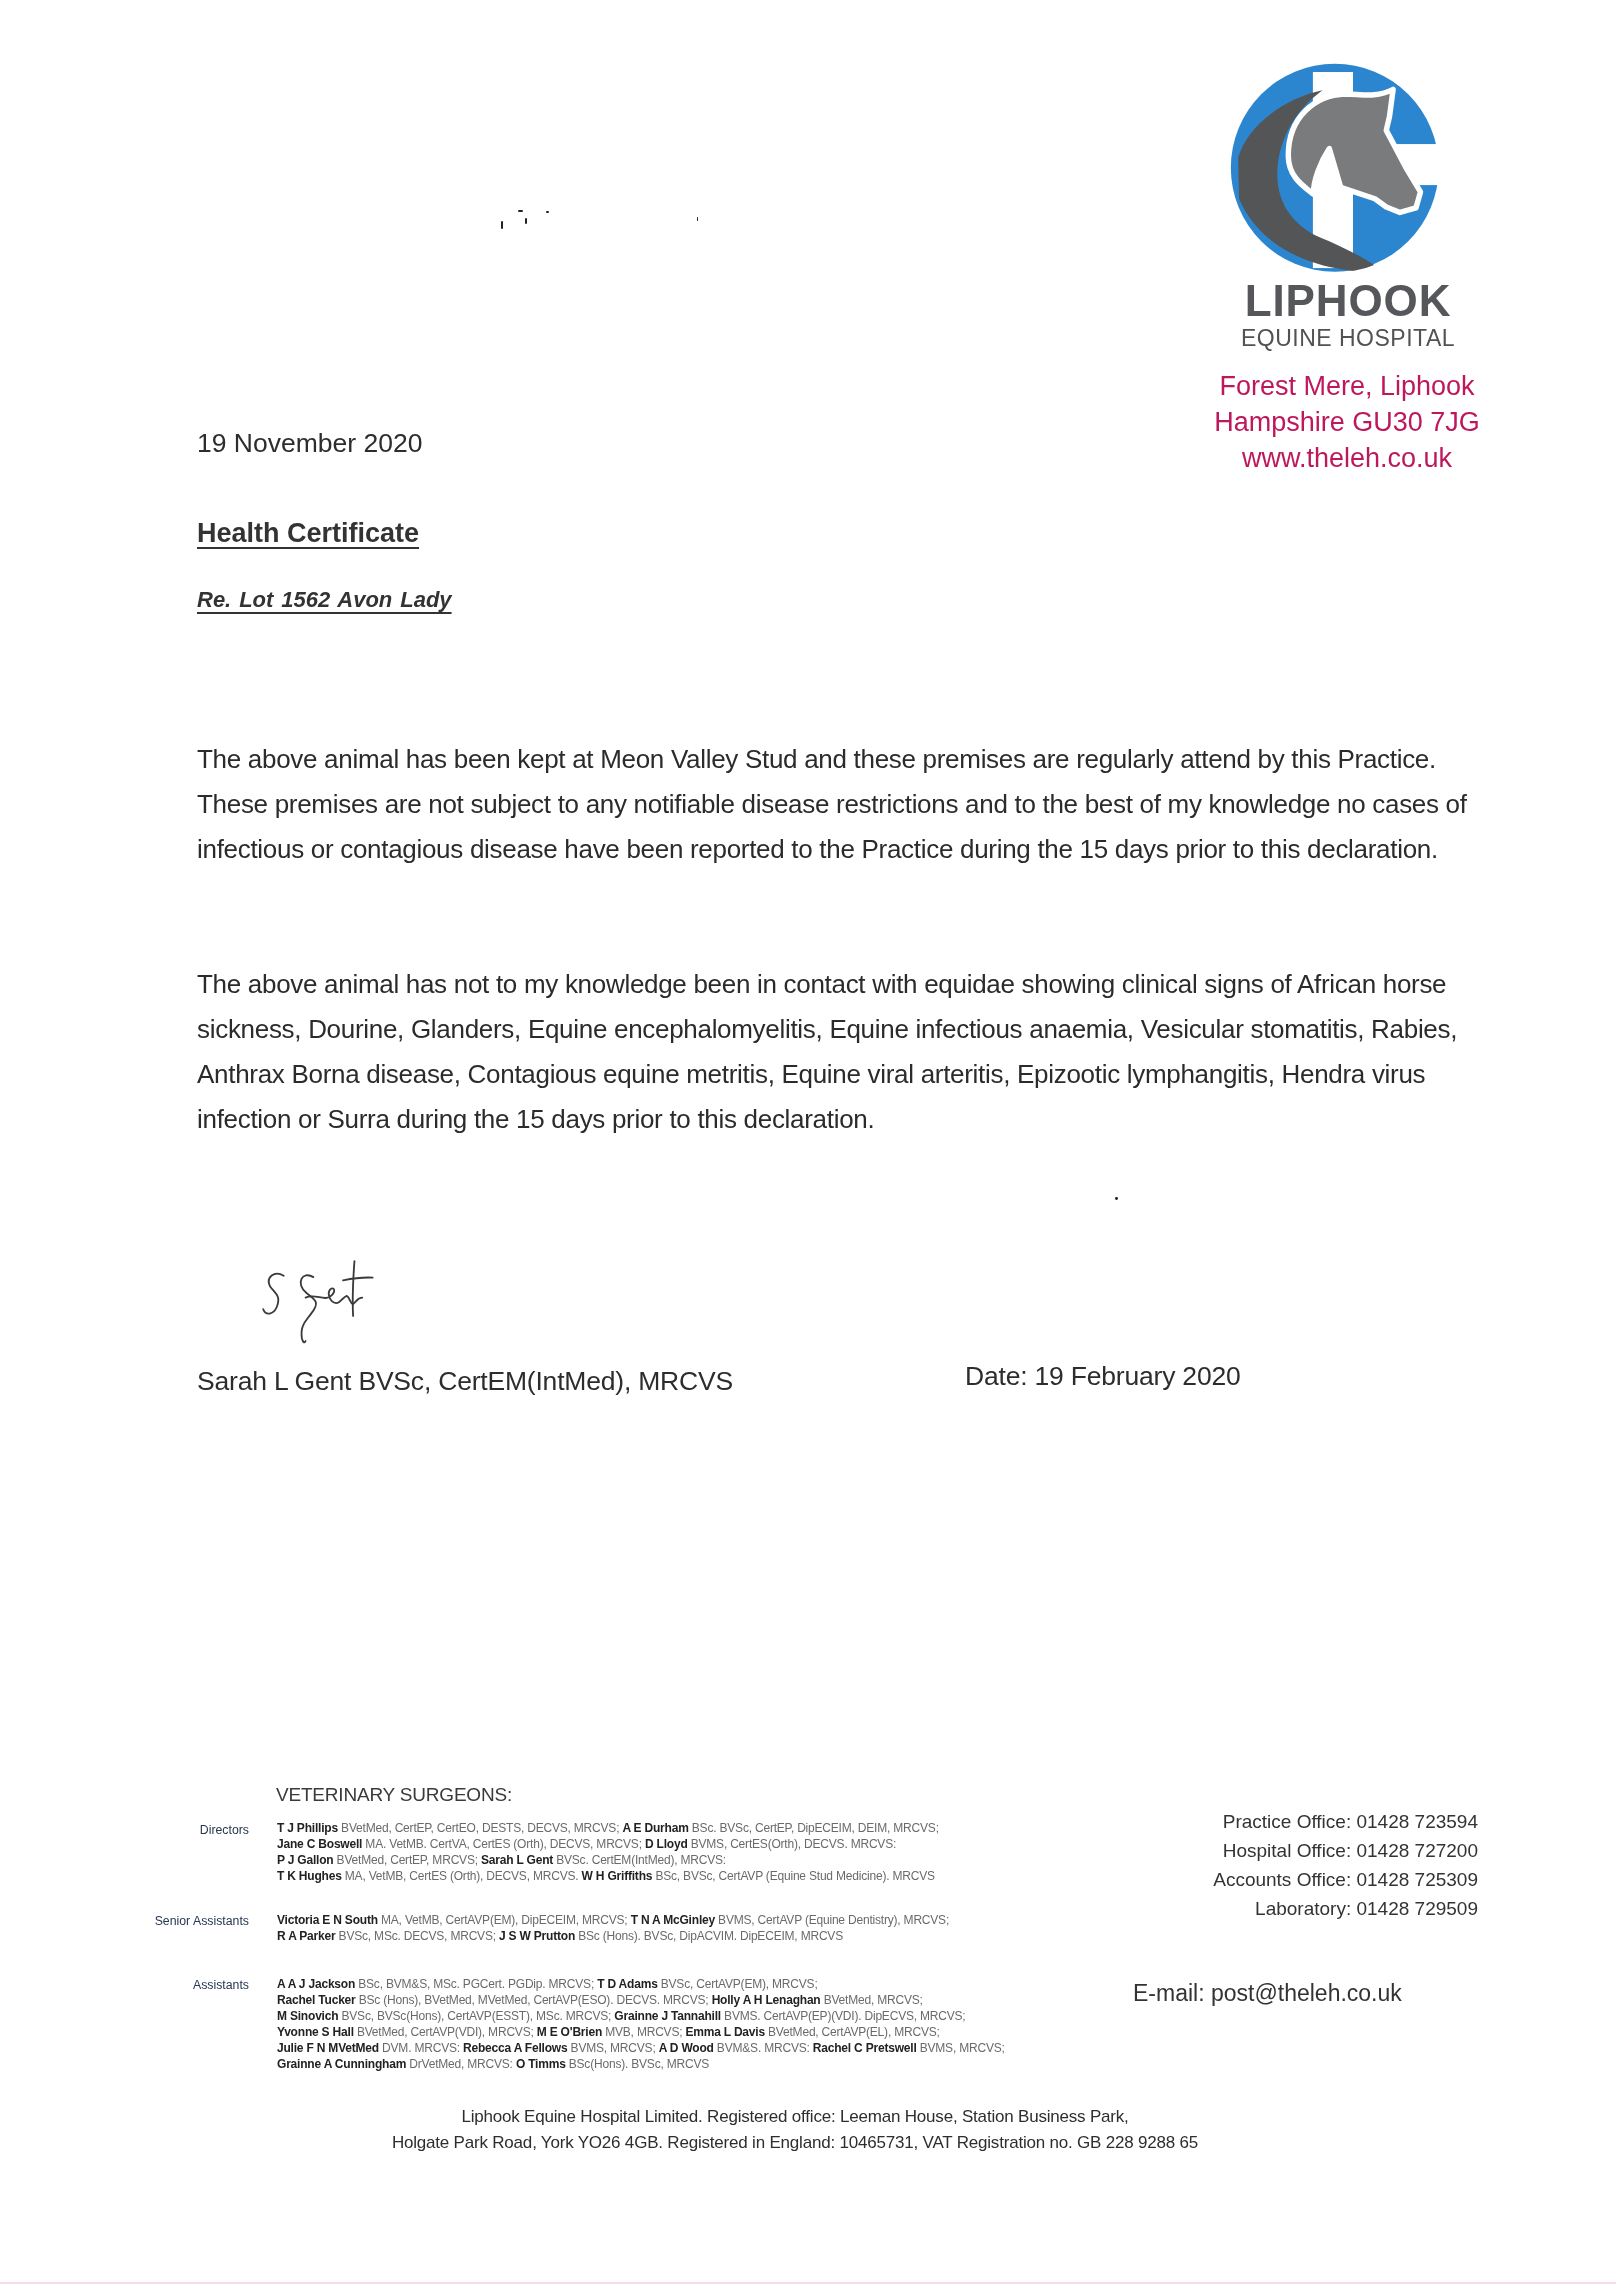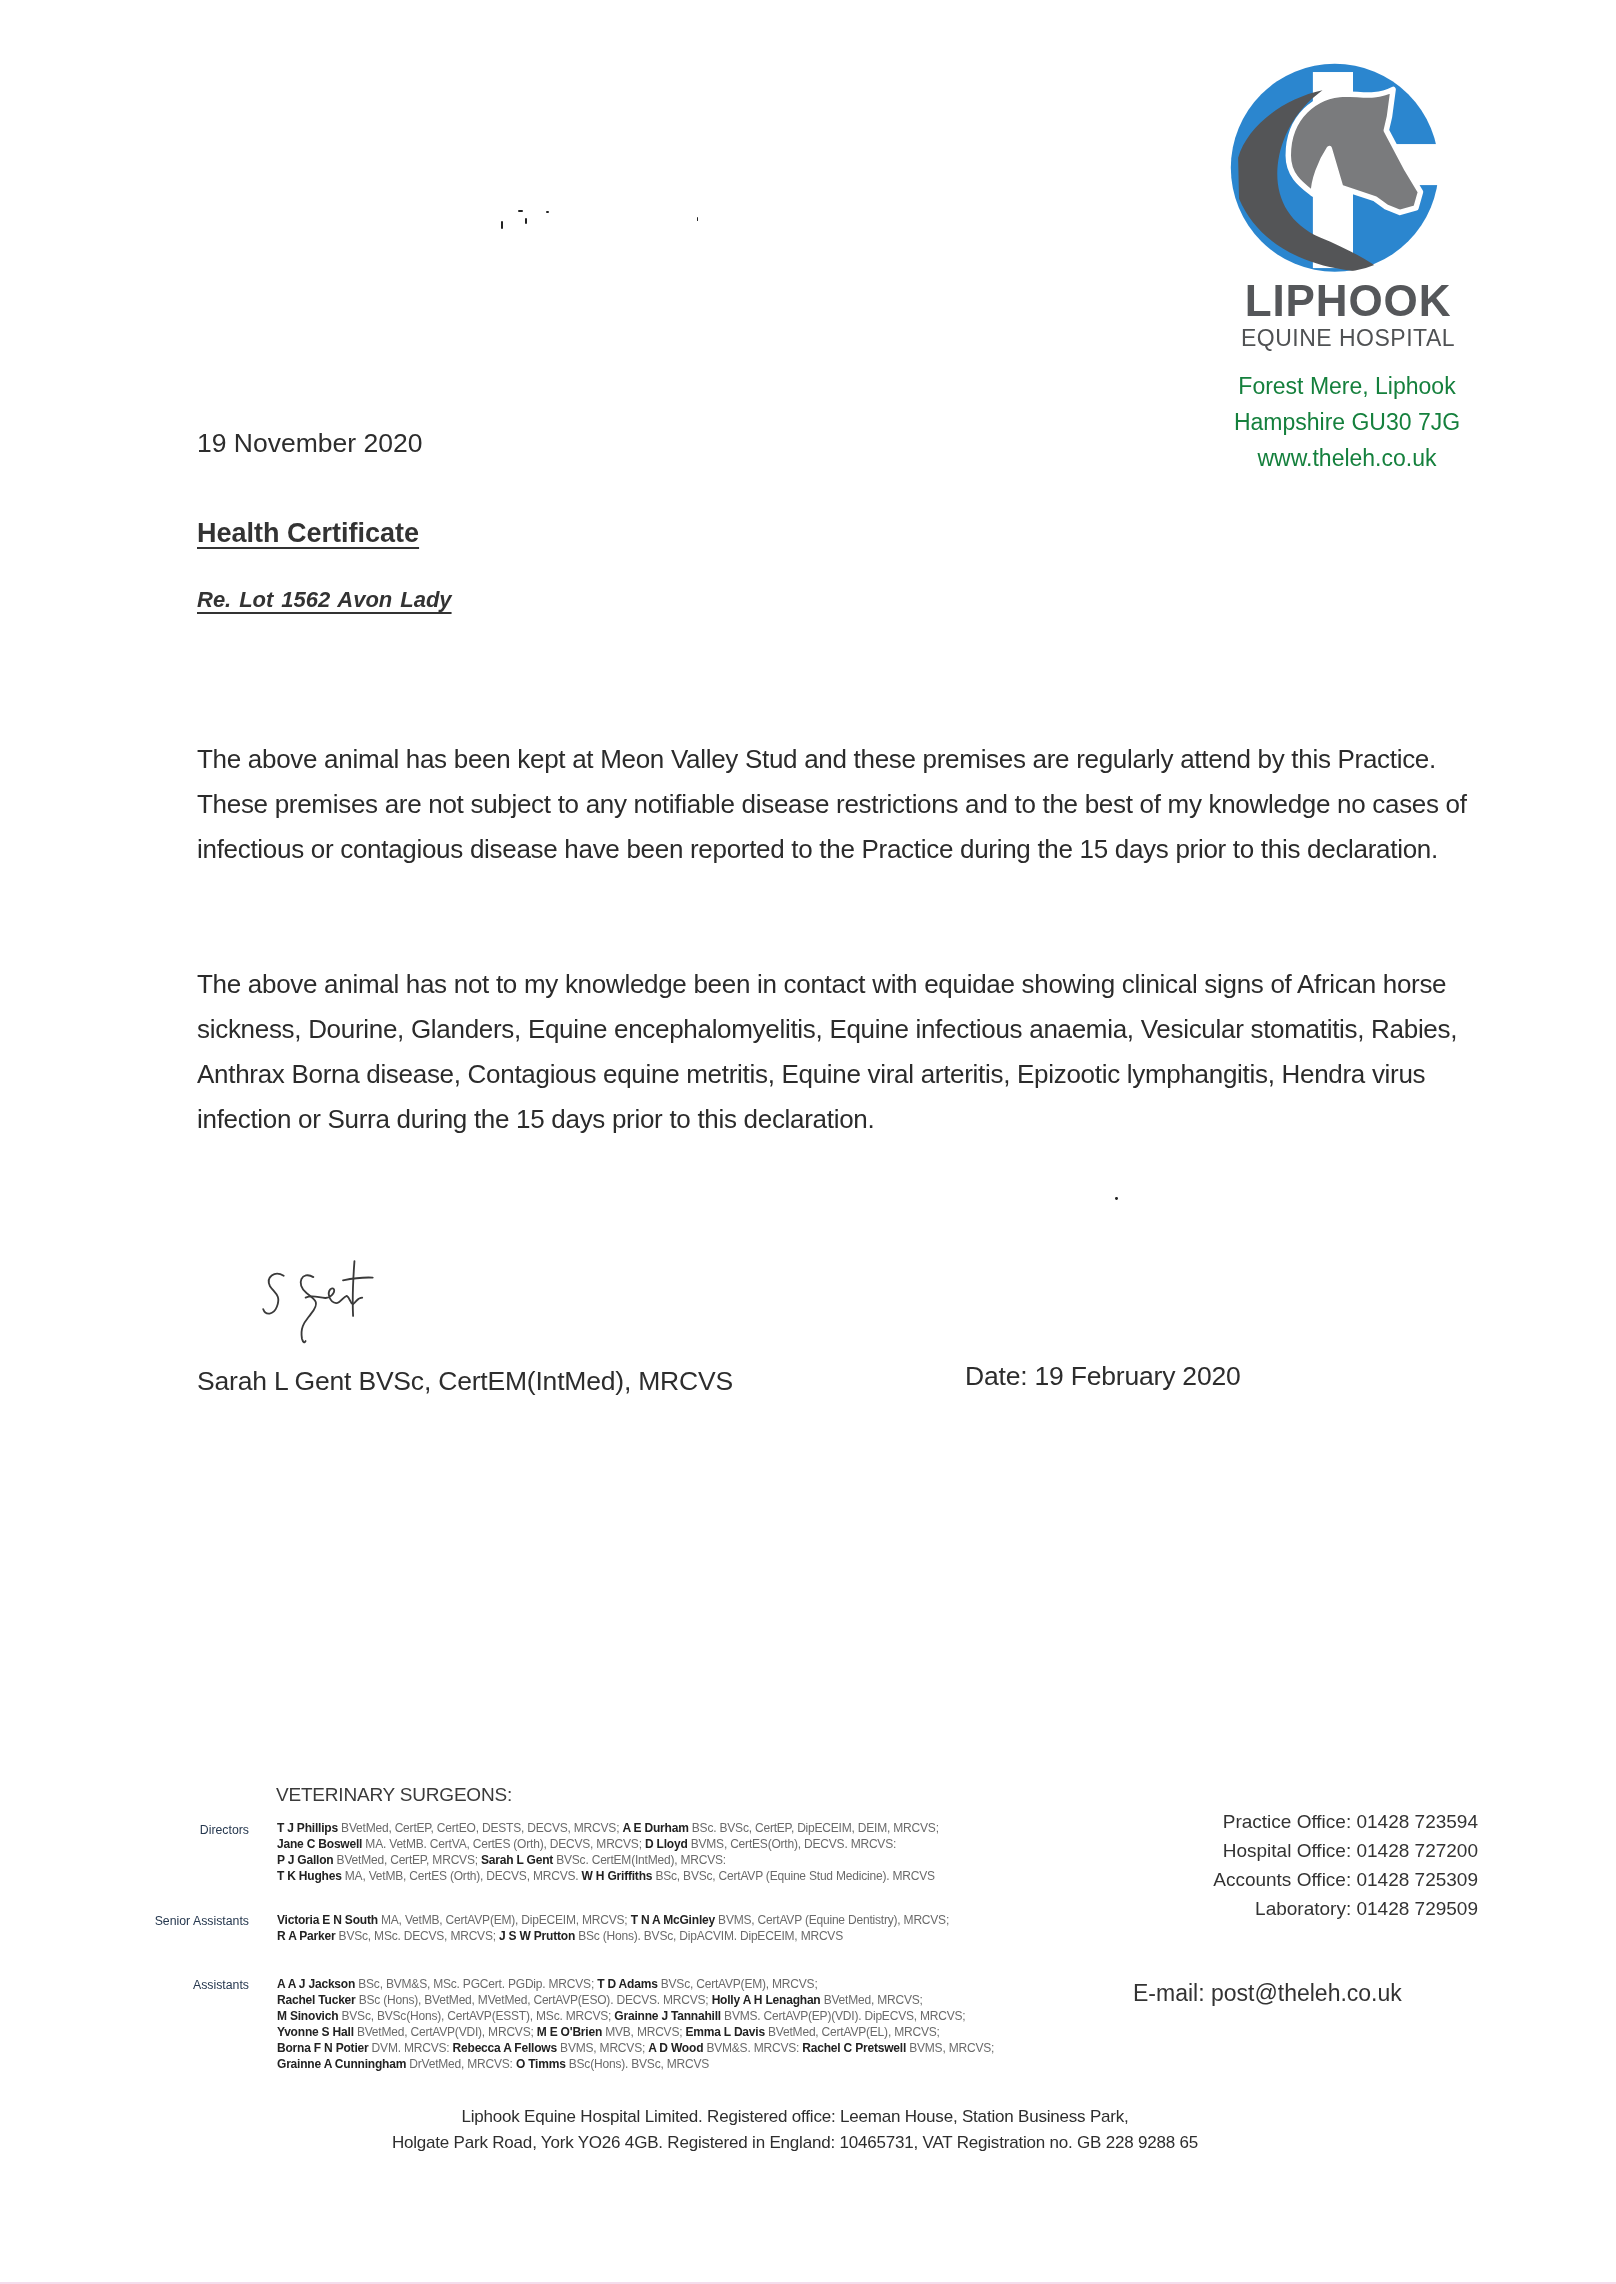--- a/index.html
+++ b/index.html
@@ -15,21 +15,21 @@
     #brand-name {
       left: 1188px; top: 279px; width: 320px; text-align: center;
       font-size: 44px; font-weight: bold; letter-spacing: 0.9px; color: #55575a;
       line-height: 1;
     }
     #brand-sub {
       left: 1188px; top: 327px; width: 320px; text-align: center;
       font-size: 23px; letter-spacing: 0.5px; color: #505254; line-height: 1;
     }
     #address { left: 1169px; top: 368px; width: 356px; text-align: center; }
-    #address div { font-size: 23px; line-height: 36px; color: #15803d; }
+    #address div { font-size: 27px; line-height: 36px; color: #be185d; }
 
     
     .speck { position: absolute; background: #222; border-radius: 1.4px; }
 
     
     #date-top { left: 197px; top: 428px; font-size: 26.5px; color: #2d2d2d; }
     #title {
       left: 197px; top: 518px; font-size: 27px; font-weight: bold; color: #333;
       text-decoration: underline; text-decoration-thickness: 2.3px; text-underline-offset: 4.6px;
     }
@@ -150,21 +150,21 @@
     <div class="staff-line"><b>Victoria E N South</b><span> MA, VetMB, CertAVP(EM), DipECEIM, MRCVS; </span><b>T N A McGinley</b><span> BVMS, CertAVP (Equine Dentistry), MRCVS;</span></div>
     <div class="staff-line"><b>R A Parker</b><span> BVSc, MSc. DECVS, MRCVS; </span><b>J S W Prutton</b><span> BSc (Hons). BVSc, DipACVIM. DipECEIM, MRCVS</span></div>
   </div>
 
 <div class="role-label" id="assist-label">Assistants</div>
 <div class="staff-block" id="assist-block">
     <div class="staff-line"><b>A A J Jackson</b><span> BSc, BVM&amp;S, MSc. PGCert. PGDip. MRCVS; </span><b>T D Adams</b><span> BVSc, CertAVP(EM), MRCVS;</span></div>
     <div class="staff-line"><b>Rachel Tucker</b><span> BSc (Hons), BVetMed, MVetMed, CertAVP(ESO). DECVS. MRCVS; </span><b>Holly A H Lenaghan</b><span> BVetMed, MRCVS;</span></div>
     <div class="staff-line"><b>M Sinovich</b><span> BVSc, BVSc(Hons), CertAVP(ESST), MSc. MRCVS; </span><b>Grainne J Tannahill</b><span> BVMS. CertAVP(EP)(VDI). DipECVS, MRCVS;</span></div>
     <div class="staff-line"><b>Yvonne S Hall</b><span> BVetMed, CertAVP(VDI), MRCVS; </span><b>M E O'Brien</b><span> MVB, MRCVS; </span><b>Emma L Davis</b><span> BVetMed, CertAVP(EL), MRCVS;</span></div>
-    <div class="staff-line"><b>Borna F N Potier</b><span> DVM. MRCVS: </span><b>Rebecca A Fellows</b><span> BVMS, MRCVS; </span><b>A D Wood</b><span> BVM&amp;S. MRCVS: </span><b>Rachel C Pretswell</b><span> BVMS, MRCVS;</span></div>
+    <div class="staff-line"><b>Julie F N MVetMed</b><span> DVM. MRCVS: </span><b>Rebecca A Fellows</b><span> BVMS, MRCVS; </span><b>A D Wood</b><span> BVM&amp;S. MRCVS: </span><b>Rachel C Pretswell</b><span> BVMS, MRCVS;</span></div>
     <div class="staff-line"><b>Grainne A Cunningham</b><span> DrVetMed, MRCVS: </span><b>O Timms</b><span> BSc(Hons). BVSc, MRCVS</span></div>
   </div>
 
 <div class="abs" id="contacts">
   <div>Practice Office: 01428 723594</div>
   <div>Hospital Office: 01428 727200</div>
   <div>Accounts Office: 01428 725309</div>
   <div>Laboratory: 01428 729509</div>
 </div>
 <div class="abs" id="email">E-mail: post@theleh.co.uk</div>

